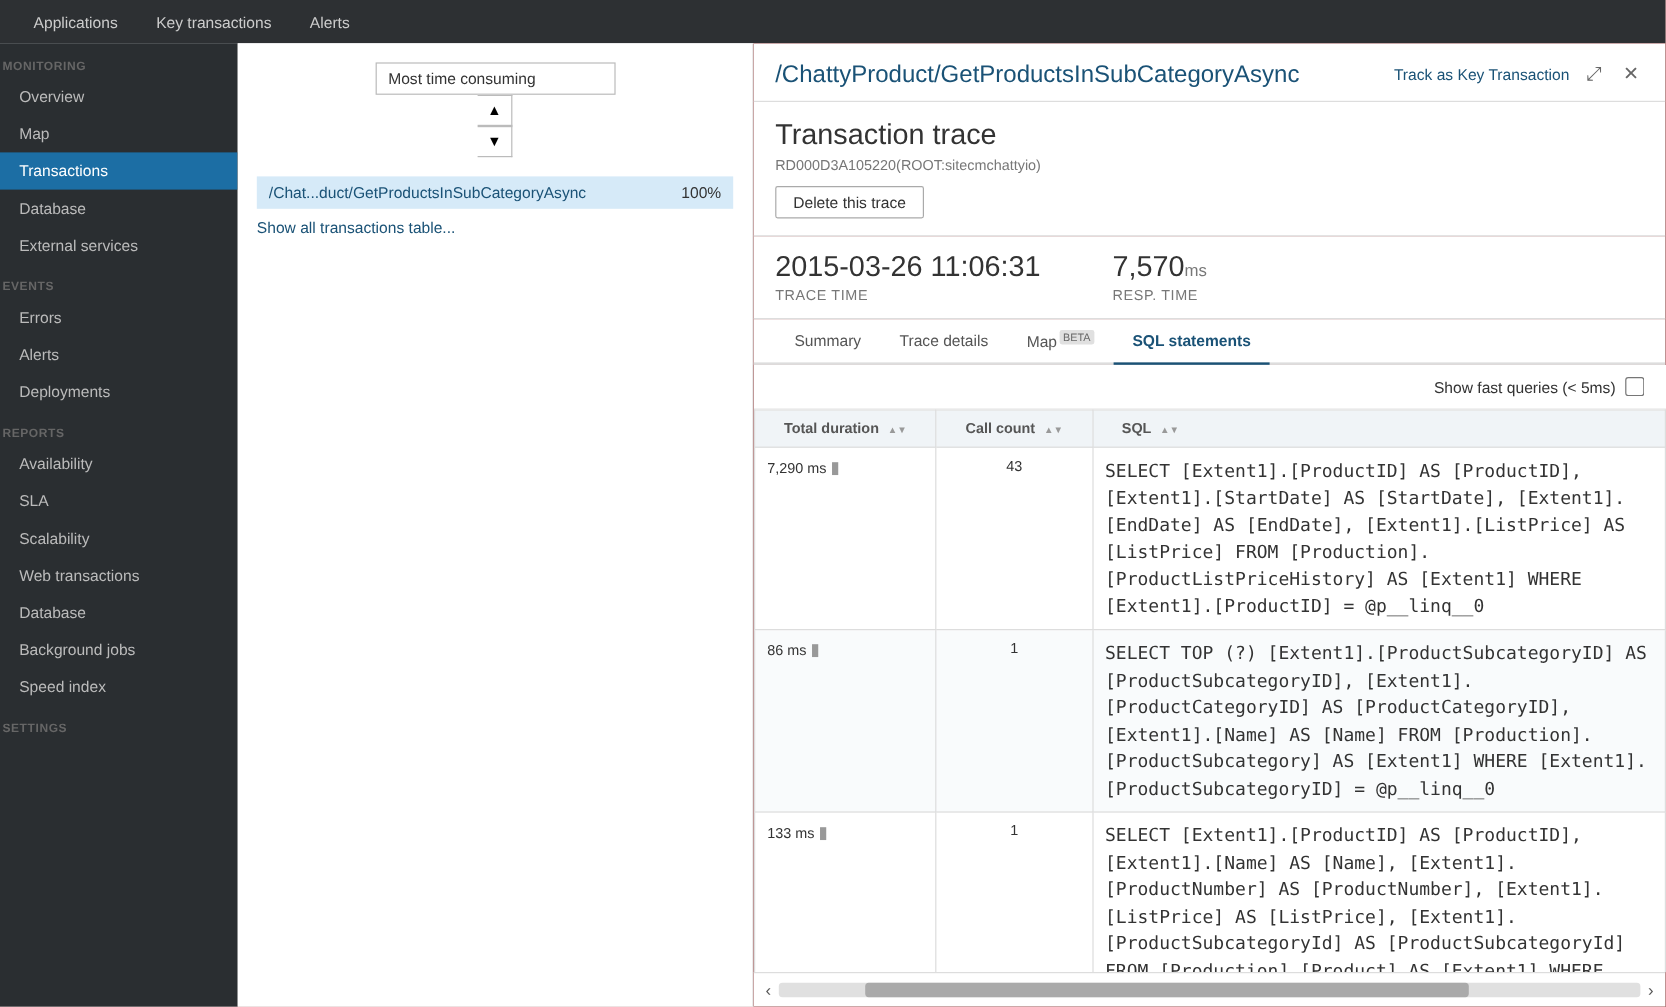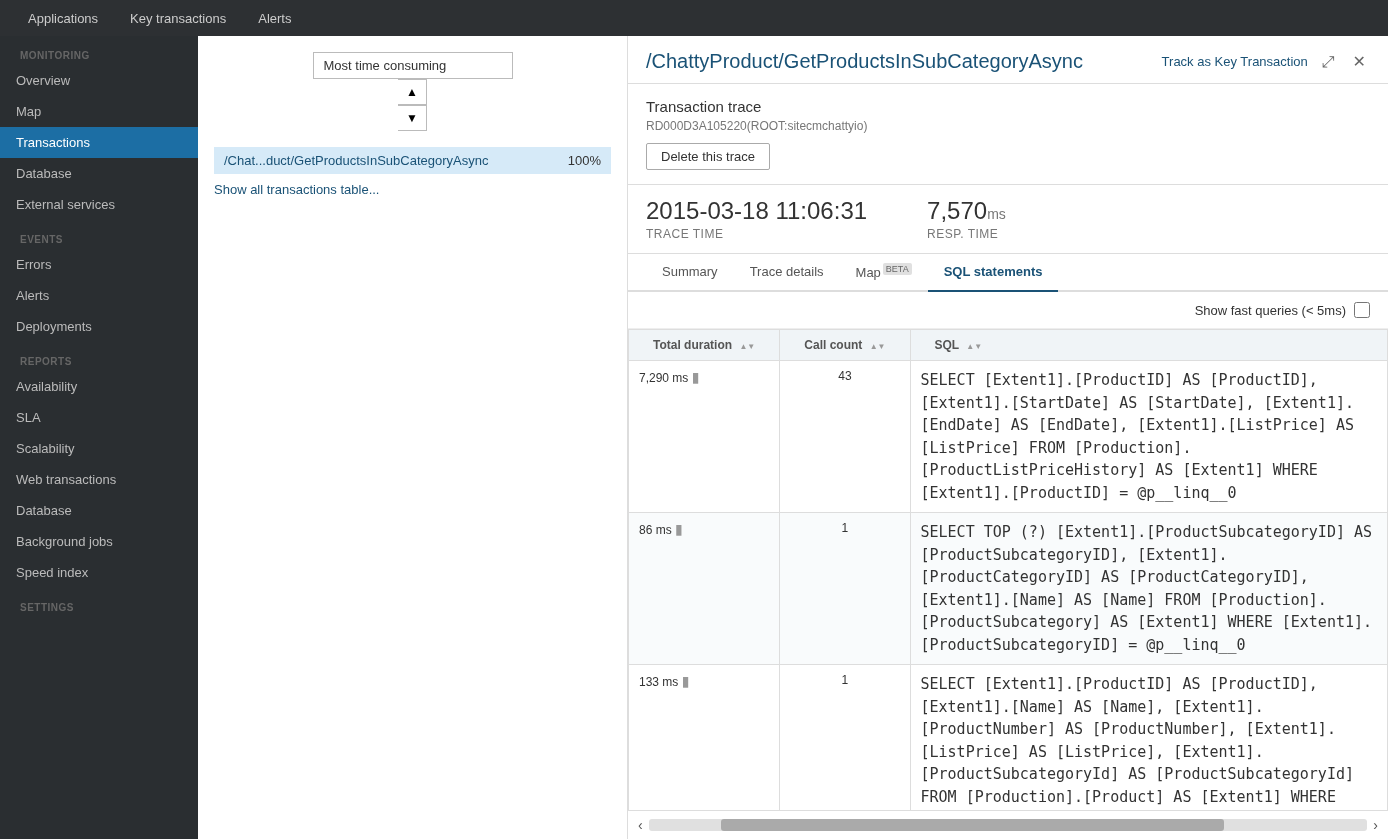--- a/index.html
+++ b/index.html
@@ -36,21 +36,21 @@
       background: #2a2e31;
       color: #aaa;
       flex-shrink: 0;
       overflow-y: auto;
       padding-bottom: 20px;
     }
     .sidebar-section-label {
       font-size: 10px;
       font-weight: bold;
       color: #666;
-      padding: 14px 16px 4px 20px;
+      padding: 14px 16px 4px 2px;
       letter-spacing: 0.5px;
       text-transform: uppercase;
     }
     .sidebar-item {
       padding: 8px 16px;
       color: #bbb;
       cursor: pointer;
       font-size: 13px;
     }
     .sidebar-item.active {
@@ -175,21 +175,21 @@
     }
 
     
     .trace-section {
       background: #fff;
       margin: 0;
       border-bottom: 1px solid #ddd;
       padding: 14px 18px;
     }
     .trace-title {
-      font-size: 15px;
+      font-size: 24px;
       color: #333;
       font-weight: normal;
       margin-bottom: 4px;
     }
     .trace-subtitle {
       font-size: 12px;
       color: #777;
       margin-bottom: 10px;
     }
     .delete-trace-btn {
@@ -433,21 +433,21 @@
       </div>
 
       <div class="trace-section">
         <div class="trace-title">Transaction trace</div>
         <div class="trace-subtitle">RD000D3A105220(ROOT:sitecmchattyio)</div>
         <button class="delete-trace-btn">Delete this trace</button>
       </div>
 
       <div class="trace-meta-row">
         <div class="trace-meta-item">
-          <div class="trace-meta-value">2015-03-18 11:06:31</div>
+          <div class="trace-meta-value">2015-03-26 11:06:31</div>
           <div class="trace-meta-label">TRACE TIME</div>
         </div>
         <div class="trace-meta-item">
           <div class="trace-meta-value">
             <span>7,570</span><span class="unit">ms</span>
           </div>
           <div class="trace-meta-label">RESP. TIME</div>
         </div>
       </div>
 

